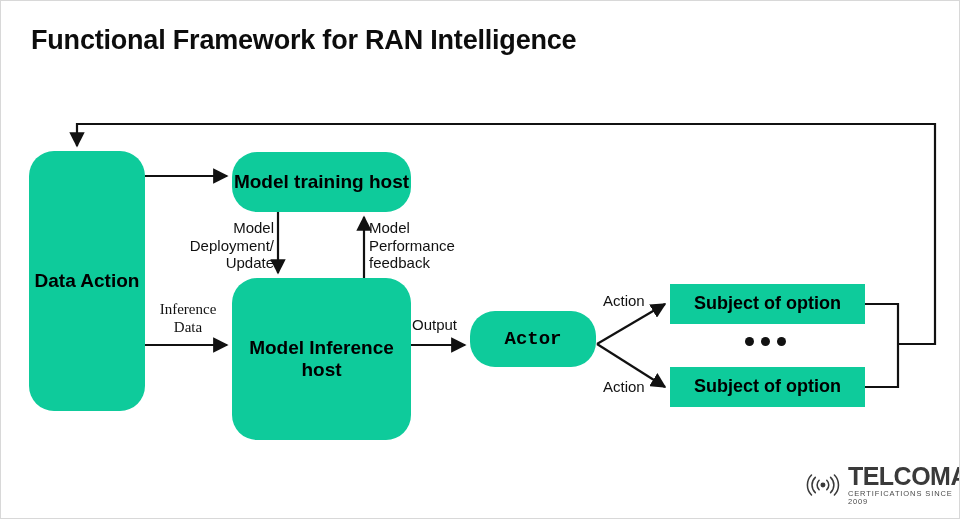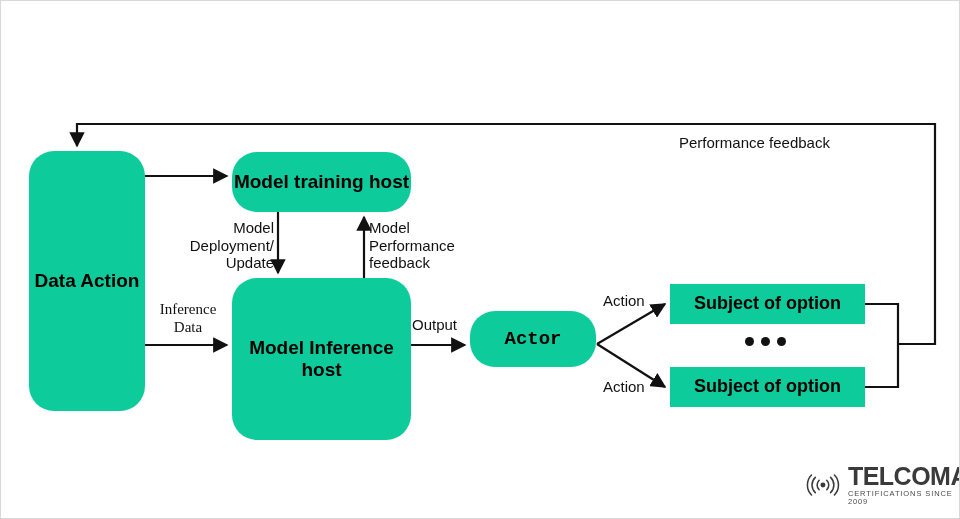--- a/index.html
+++ b/index.html
@@ -109,20 +109,21 @@
     color: #4a4a4a;
     letter-spacing: 0.9px;
     margin-top: 1px;
   }
 </style>
 </head>
 <body>
 
 <div id="slide">
 
+  <div id="title">Functional Framework for RAN Intelligence</div>
 
   <svg class="diagram-svg" viewBox="0 0 960 519" xmlns="http://www.w3.org/2000/svg">
     <defs>
       <marker id="arrow" viewBox="0 0 10 10" refX="9" refY="5" markerWidth="7" markerHeight="7" orient="auto-start-reverse">
         <path d="M 0 0 L 10 5 L 0 10 z" fill="#111111"></path>
       </marker>
     </defs>
     <g fill="none" stroke="#111111" stroke-width="2.2">
 
       <path d="M 144 175 L 226 175" marker-end="url(#arrow)"></path>
@@ -161,21 +162,20 @@
 Deployment/
 Update</div>
   <div class="label label-c" id="lb-inference">Inference
 Data</div>
   <div class="label label-l" id="lb-modelperf">Model
 Performance
 feedback</div>
   <div class="label label-l" id="lb-output">Output</div>
   <div class="label label-l" id="lb-action1">Action</div>
   <div class="label label-l" id="lb-action2">Action</div>
-  <div class="label label-l" id="lb-perffb">Performance feedback</div>
 
   <div class="ellipsis">
     <span></span>
     <span></span>
     <span></span>
   </div>
 
   <div id="logo">
     <svg class="wave" width="46" height="30" viewBox="0 0 46 30">
       <g fill="none" stroke="#3a3a3a" stroke-width="1.6" stroke-linecap="round">

